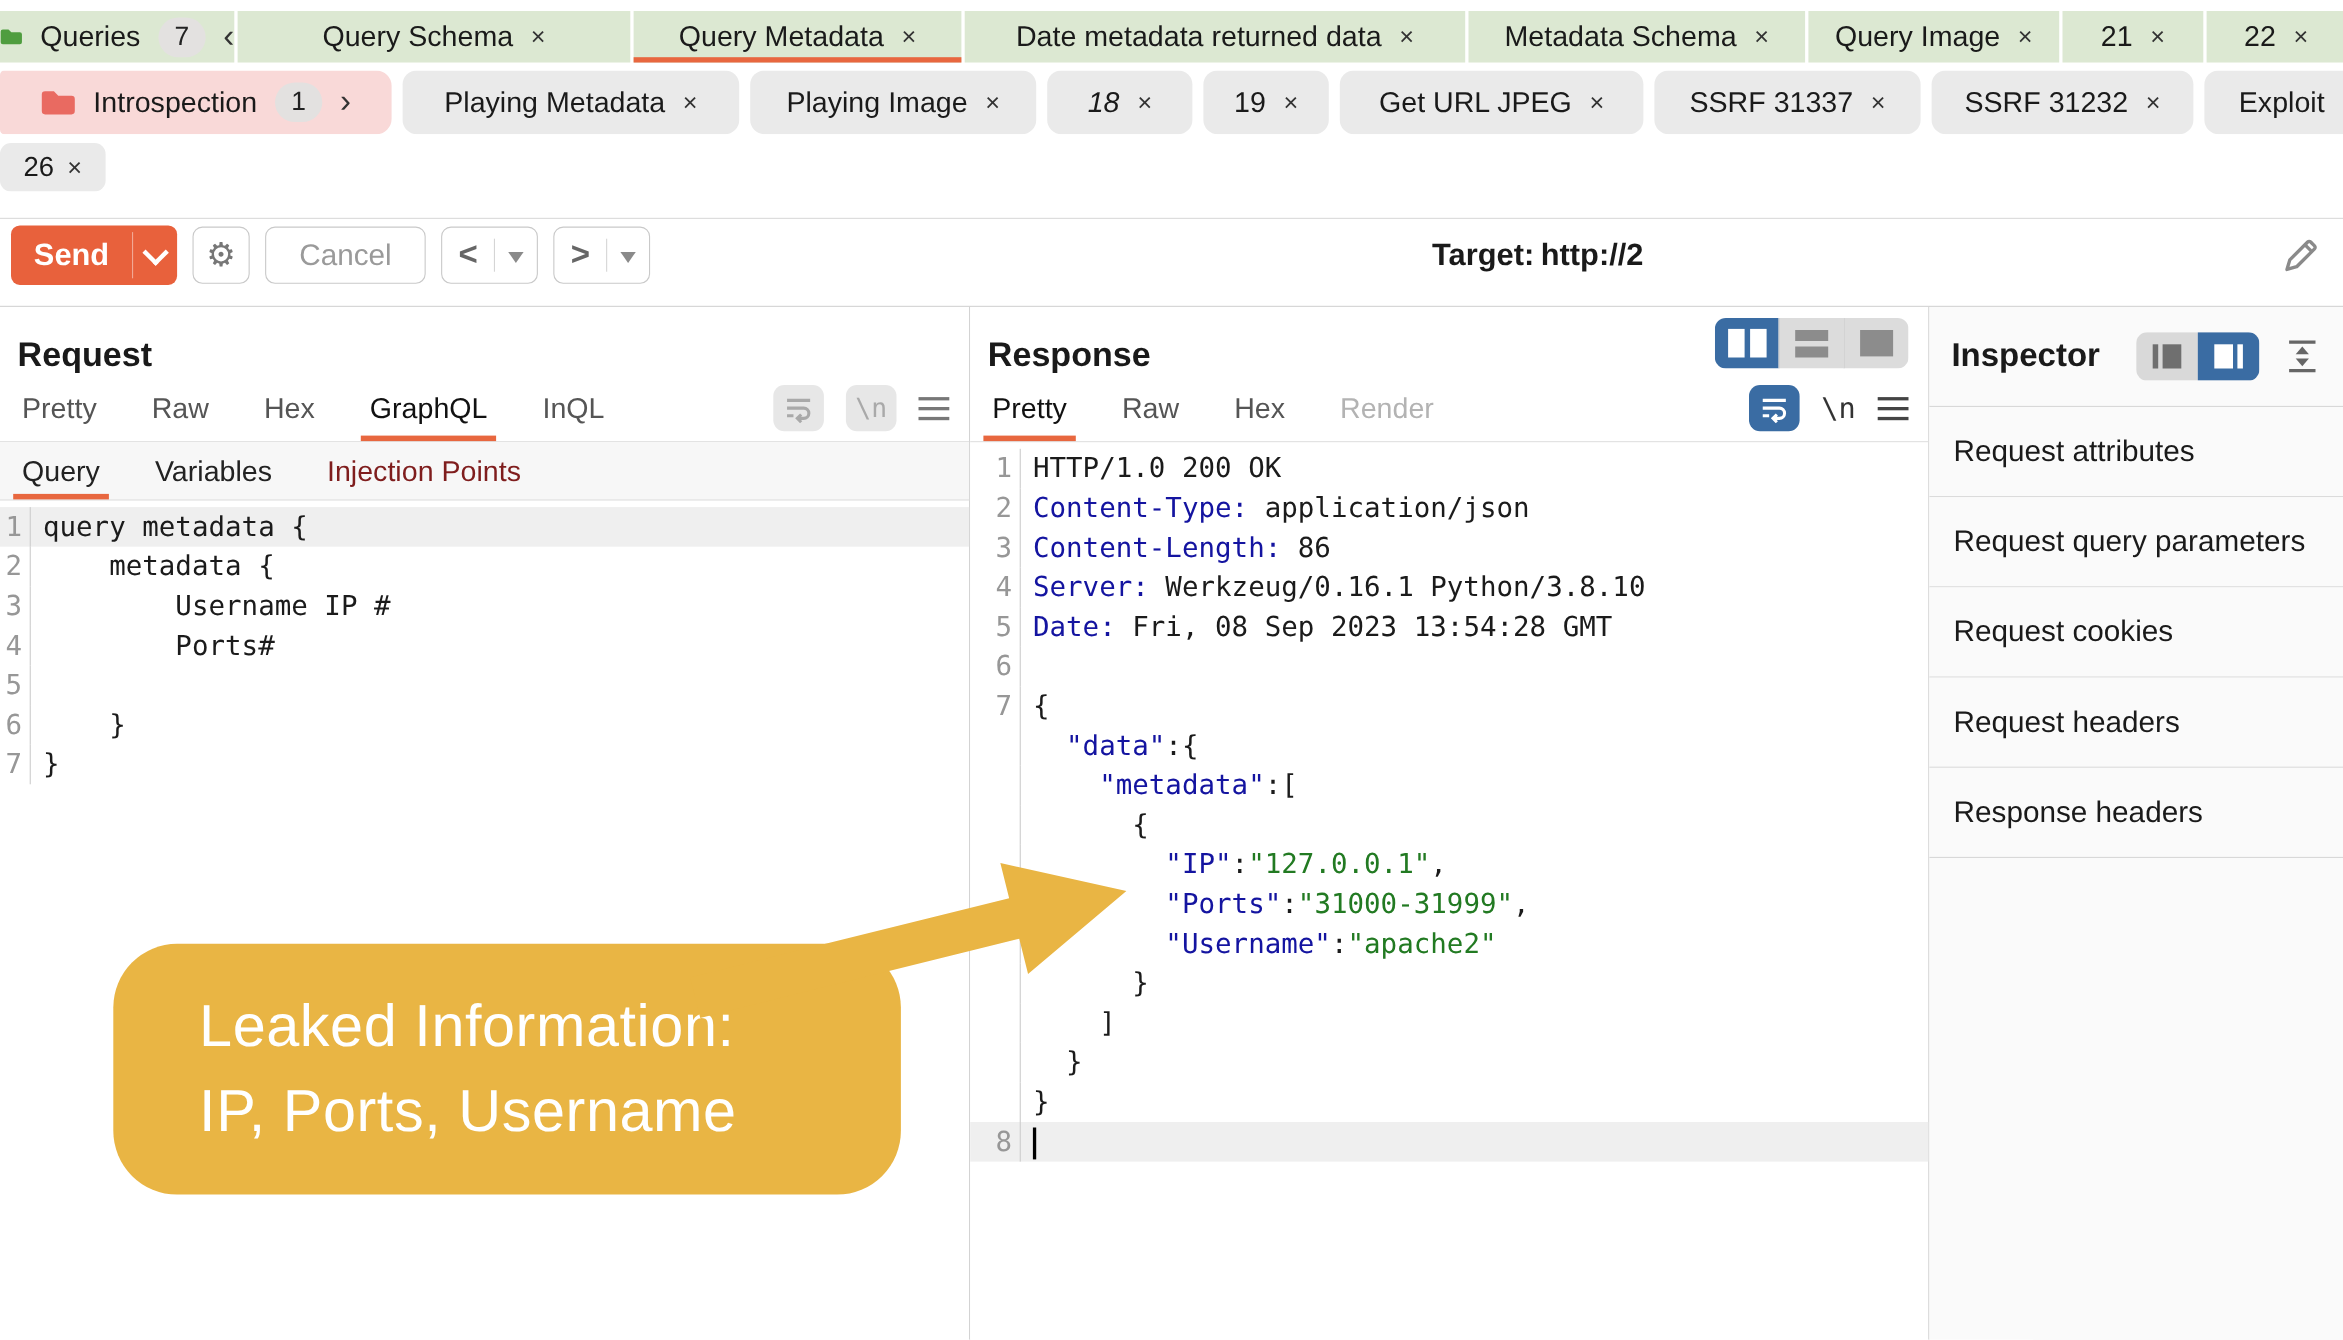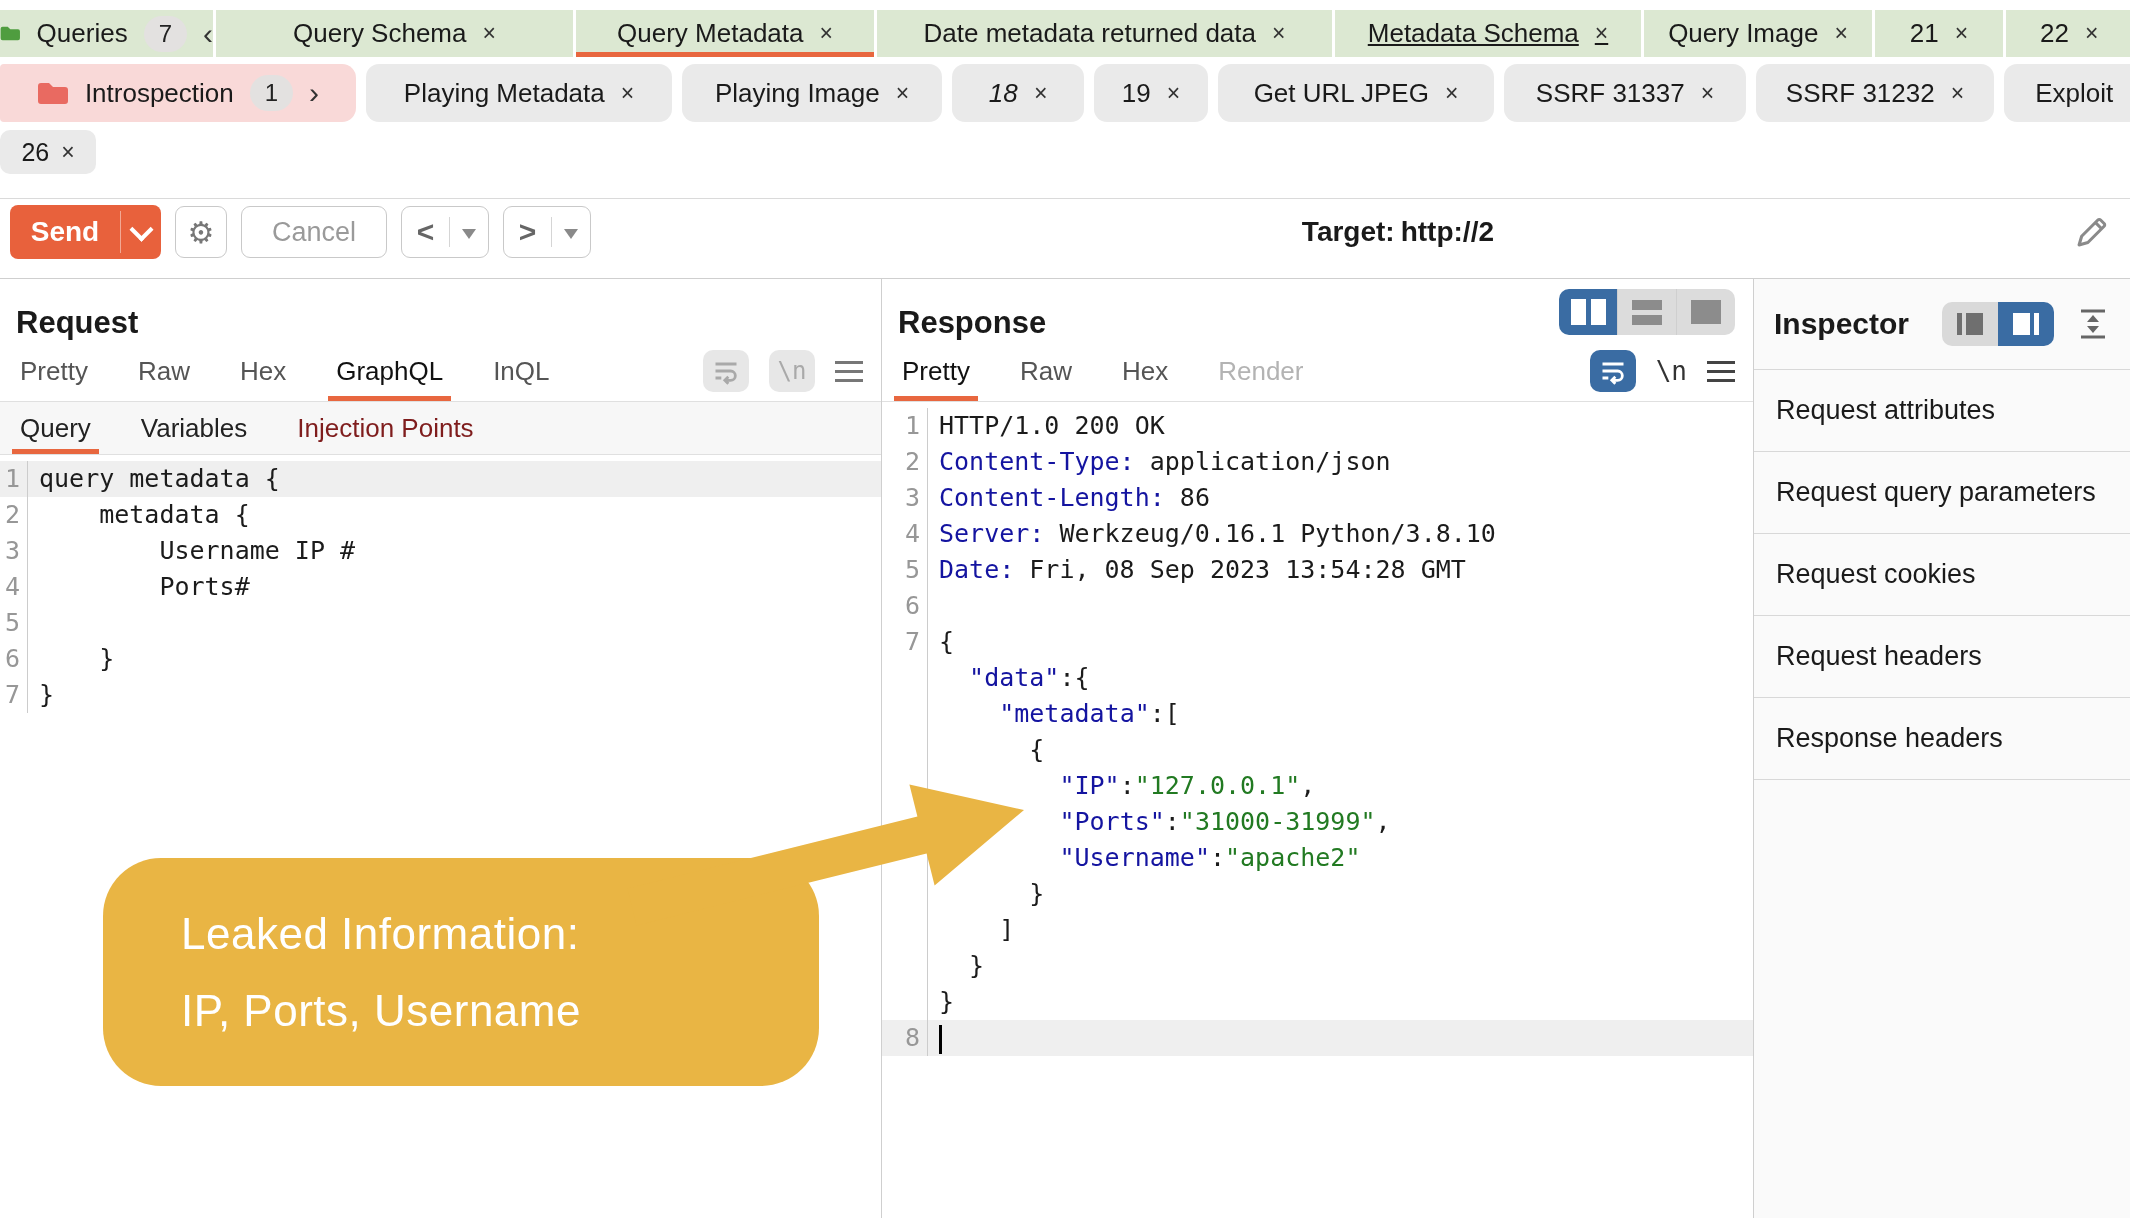--- a/index.html
+++ b/index.html
@@ -106,21 +106,21 @@
   #insp-toggle .off .ibar,#insp-toggle .off .isq{background:#6f6f6f}
   #insp-toggle .on .ibar,#insp-toggle .on .isq{background:#fff}
   #collapse-icon{margin-left:22px}
   .insp-item{height:81px;display:flex;align-items:center;padding-left:22px;font-size:27px;
              border-bottom:1px solid #d8d8d8;background:#fafafa}
 
   
   #callout{position:absolute;left:103px;top:858px;width:716px;height:228px;background:#e9b544;
            border-radius:58px;z-index:40;display:flex;flex-direction:column;justify-content:center;
            padding-left:78px;box-sizing:border-box}
-  #callout .cl{color:#fff;font-size:44px;line-height:77px;letter-spacing:.5px}
+  #callout .cl{color:#fff;font-size:54px;line-height:77px;letter-spacing:.5px}
   #callout-arrow{position:absolute;left:592px;top:742px;z-index:41;pointer-events:none}
 </style>
 </head>
 <body>
 
 <div id="row1" class="tabrow">
     <div class="tab1" style="width: 213px;">
       <svg width="32" height="27" viewBox="0 0 32 27" class="foldersvg">
         <path d="M1 6 a3 3 0 0 1 3-3 h8 l4 4 h12 a3 3 0 0 1 3 3 v11 a3 3 0 0 1-3 3 H4 a3 3 0 0 1-3-3 z" fill="#4f9d3f"></path>
       </svg>
@@ -133,21 +133,21 @@
       <span class="close">×</span>
     </div>
     <div class="tab1 active" style="width: 298px;">
       <span>Query Metadata</span>
       <span class="close">×</span>
     </div>
     <div class="tab1" style="width: 455px;">
       <span>Date metadata returned data</span>
       <span class="close">×</span>
     </div>
-    <div class="tab1" style="width: 306px; text-decoration: underline;">
+    <div class="tab1" style="width: 306px;">
       <span>Metadata Schema</span>
       <span class="close">×</span>
     </div>
     <div class="tab1" style="width: 228px;">
       <span>Query Image</span>
       <span class="close">×</span>
     </div>
     <div class="tab1" style="width: 128px;">
       <span>21</span>
       <span class="close">×</span>

